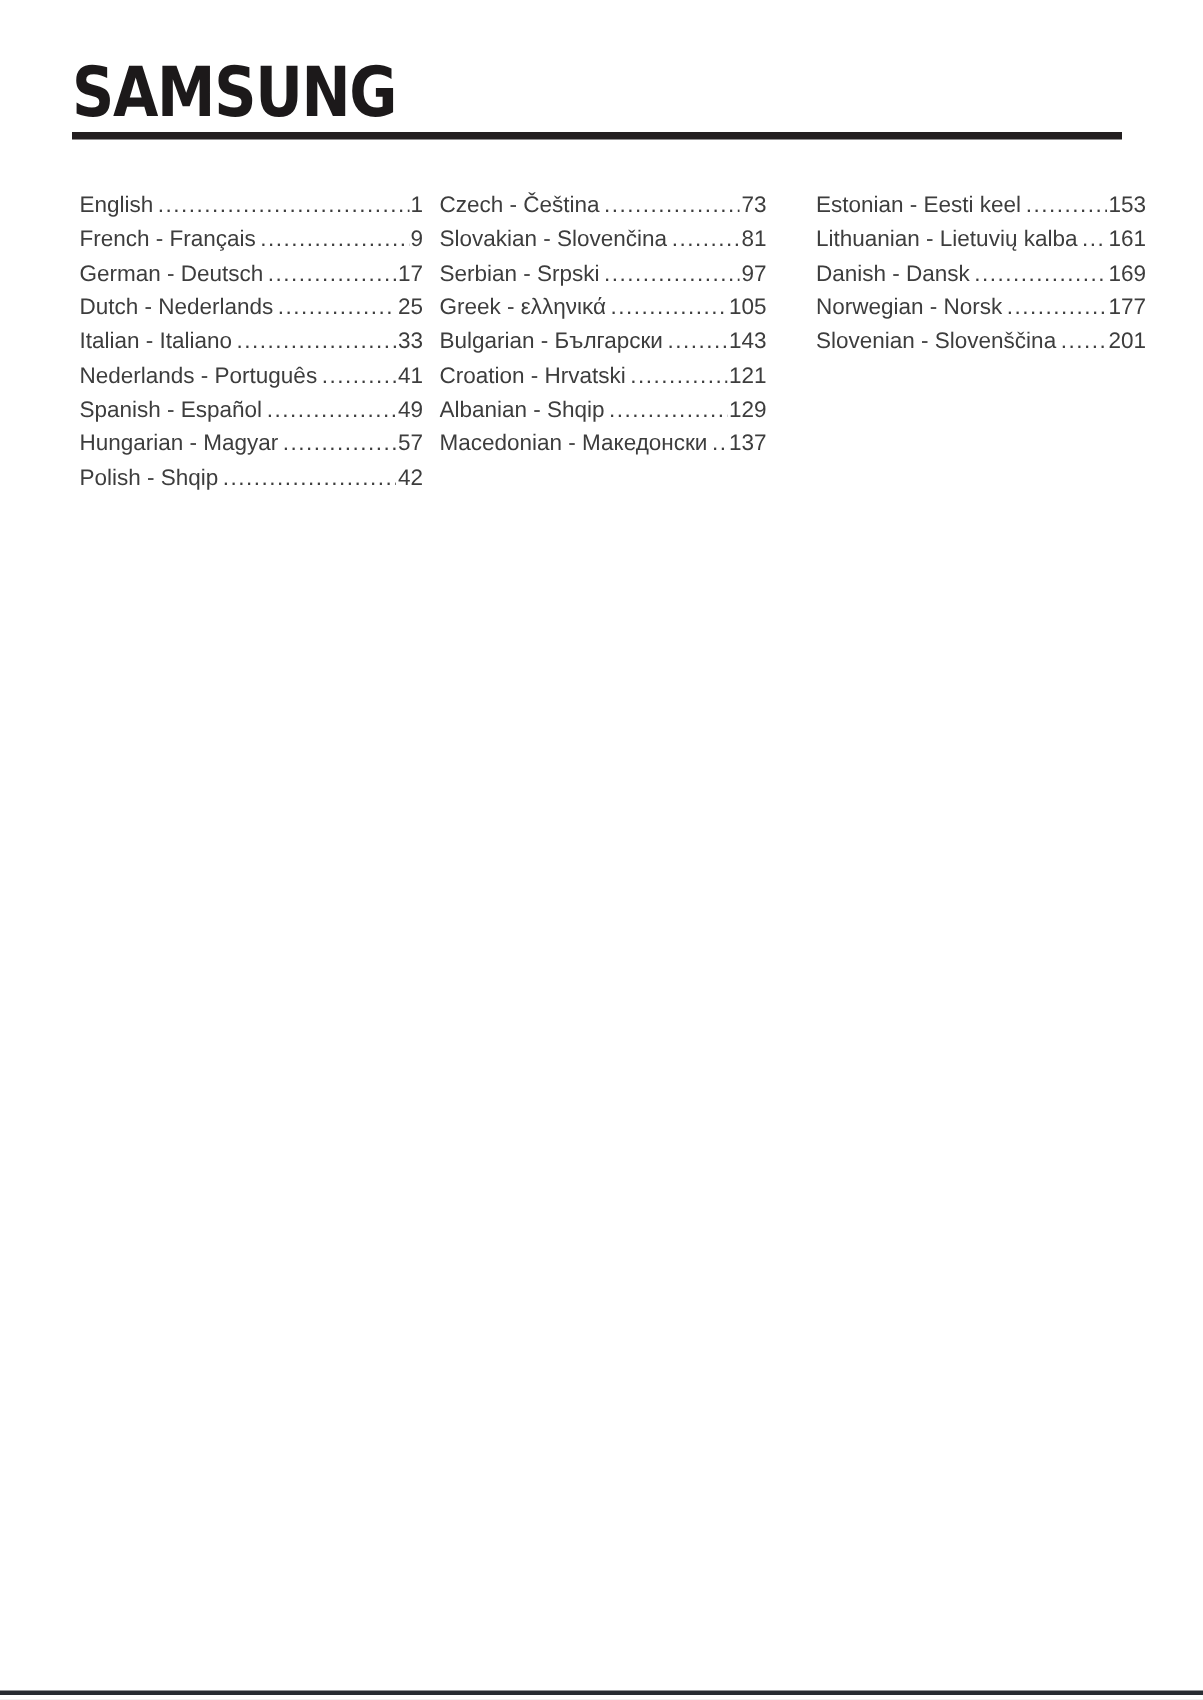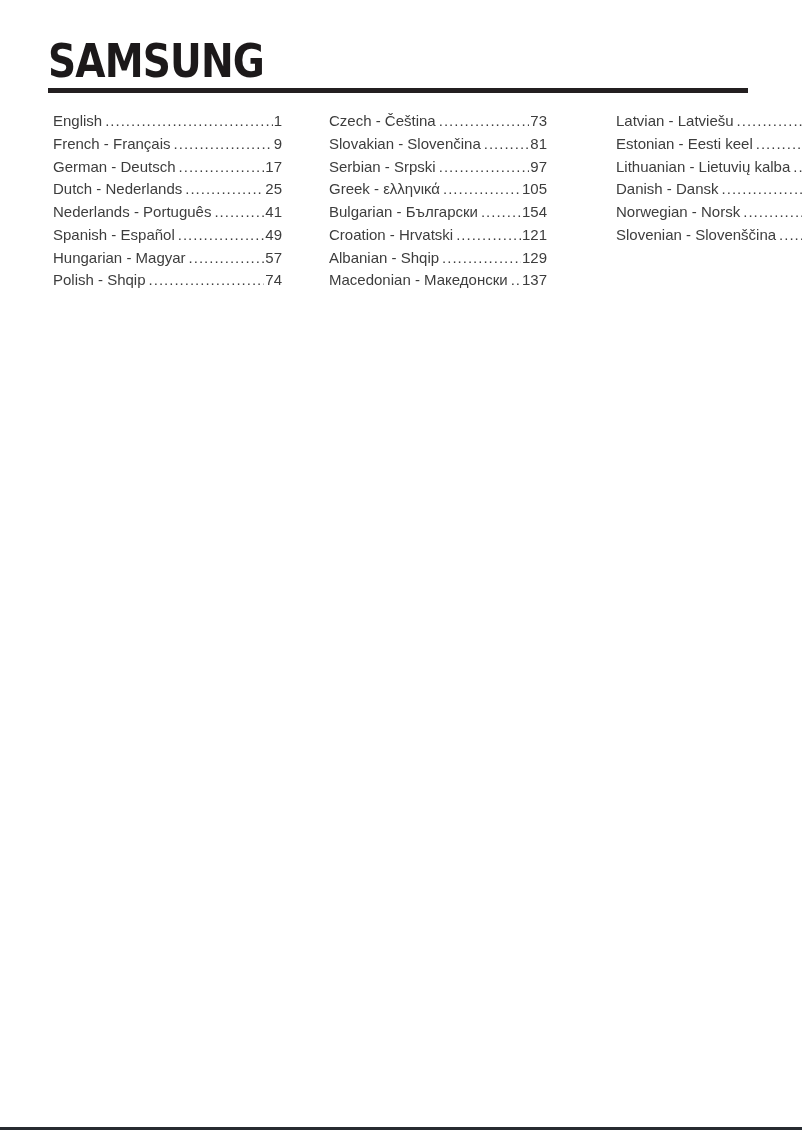--- a/index.html
+++ b/index.html
@@ -38,26 +38,25 @@
     position: absolute;
     left: 48px;
     top: 88px;
     width: 700px;
     height: 5px;
     background: var(--rule);
   }
   .toc {
     position: absolute;
     left: 53px;
-    top: 110px;
+    top: 126px;
     width: 697px;
     display: flex;
     color: var(--text);
     font-size: 15px;
-    gap: 36px;
   }
   .toc-col { display: block; }
   .toc-col-1 { width: 229px; margin-right: 11px; }
   .toc-col-2 { width: 218px; margin-right: 33px; }
   .toc-col-3 { width: 220px; }
   .toc-row {
     display: flex;
     align-items: baseline;
     height: 22.75px;
     line-height: 22.75px;
@@ -116,20 +115,25 @@
           <span class="toc-leader"></span>
           <span class="toc-page">17</span>
         </div>
 
         <div class="toc-row">
           <span class="toc-label">Dutch - Nederlands</span>
           <span class="toc-leader"></span>
           <span class="toc-page">25</span>
         </div>
 
+        <div class="toc-row">
+          <span class="toc-label">Italian - Italiano</span>
+          <span class="toc-leader"></span>
+          <span class="toc-page">33</span>
+        </div>
 
         <div class="toc-row">
           <span class="toc-label">Nederlands - Português</span>
           <span class="toc-leader"></span>
           <span class="toc-page">41</span>
         </div>
 
         <div class="toc-row">
           <span class="toc-label">Spanish - Español</span>
           <span class="toc-leader"></span>
@@ -138,21 +142,21 @@
 
         <div class="toc-row">
           <span class="toc-label">Hungarian - Magyar</span>
           <span class="toc-leader"></span>
           <span class="toc-page">57</span>
         </div>
 
         <div class="toc-row">
           <span class="toc-label">Polish - Shqip</span>
           <span class="toc-leader"></span>
-          <span class="toc-page">74</span>
+          <span class="toc-page">42</span>
         </div>
       </section>
 
     <section class="toc-col toc-col-2">
 
         <div class="toc-row">
           <span class="toc-label">Czech - Čeština</span>
           <span class="toc-leader"></span>
           <span class="toc-page">73</span>
         </div>
@@ -172,21 +176,21 @@
 
         <div class="toc-row">
           <span class="toc-label">Greek - ελληνικά</span>
           <span class="toc-leader"></span>
           <span class="toc-page">105</span>
         </div>
 
         <div class="toc-row">
           <span class="toc-label">Bulgarian - Български</span>
           <span class="toc-leader"></span>
-          <span class="toc-page">154</span>
+          <span class="toc-page">143</span>
         </div>
 
         <div class="toc-row">
           <span class="toc-label">Croation - Hrvatski</span>
           <span class="toc-leader"></span>
           <span class="toc-page">121</span>
         </div>
 
         <div class="toc-row">
           <span class="toc-label">Albanian - Shqip</span>
@@ -196,25 +200,20 @@
 
         <div class="toc-row">
           <span class="toc-label">Macedonian - Македонски</span>
           <span class="toc-leader"></span>
           <span class="toc-page">137</span>
         </div>
       </section>
 
     <section class="toc-col toc-col-3">
 
-        <div class="toc-row">
-          <span class="toc-label">Latvian - Latviešu</span>
-          <span class="toc-leader"></span>
-          <span class="toc-page">145</span>
-        </div>
 
         <div class="toc-row">
           <span class="toc-label">Estonian - Eesti keel</span>
           <span class="toc-leader"></span>
           <span class="toc-page">153</span>
         </div>
 
         <div class="toc-row">
           <span class="toc-label">Lithuanian - Lietuvių kalba</span>
           <span class="toc-leader"></span>

